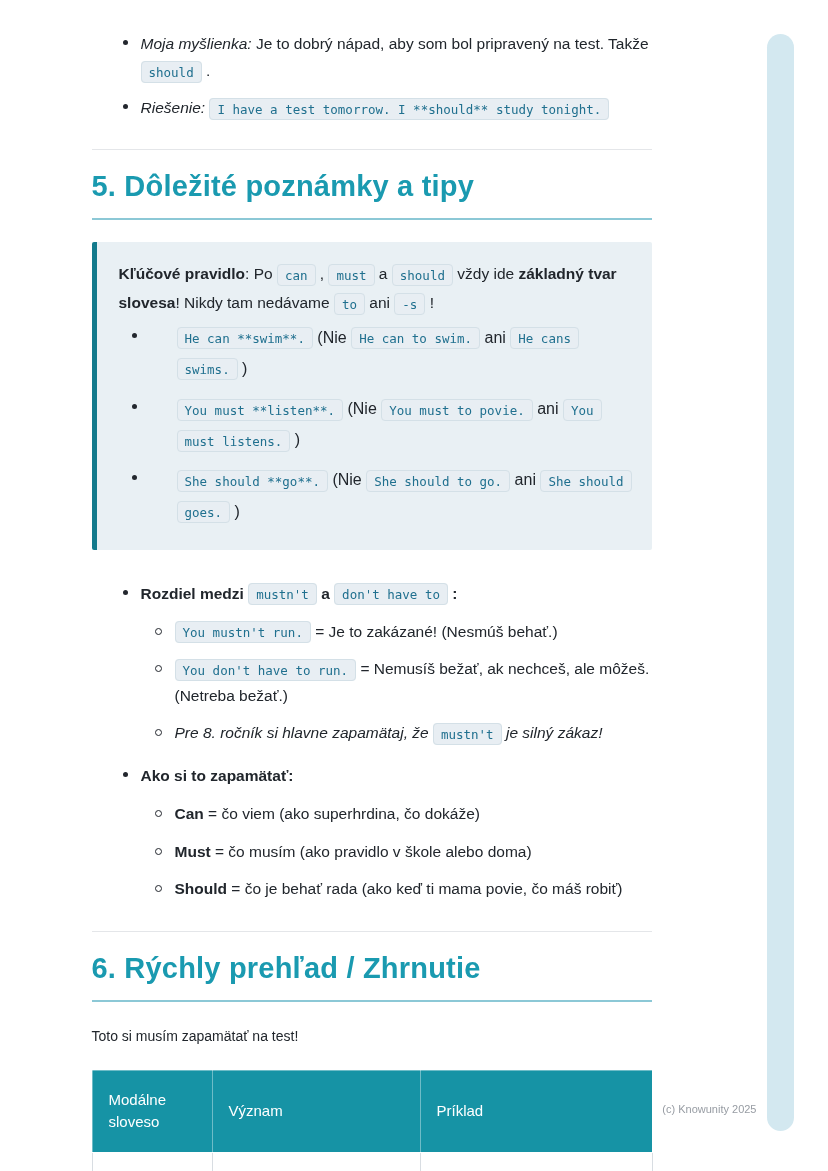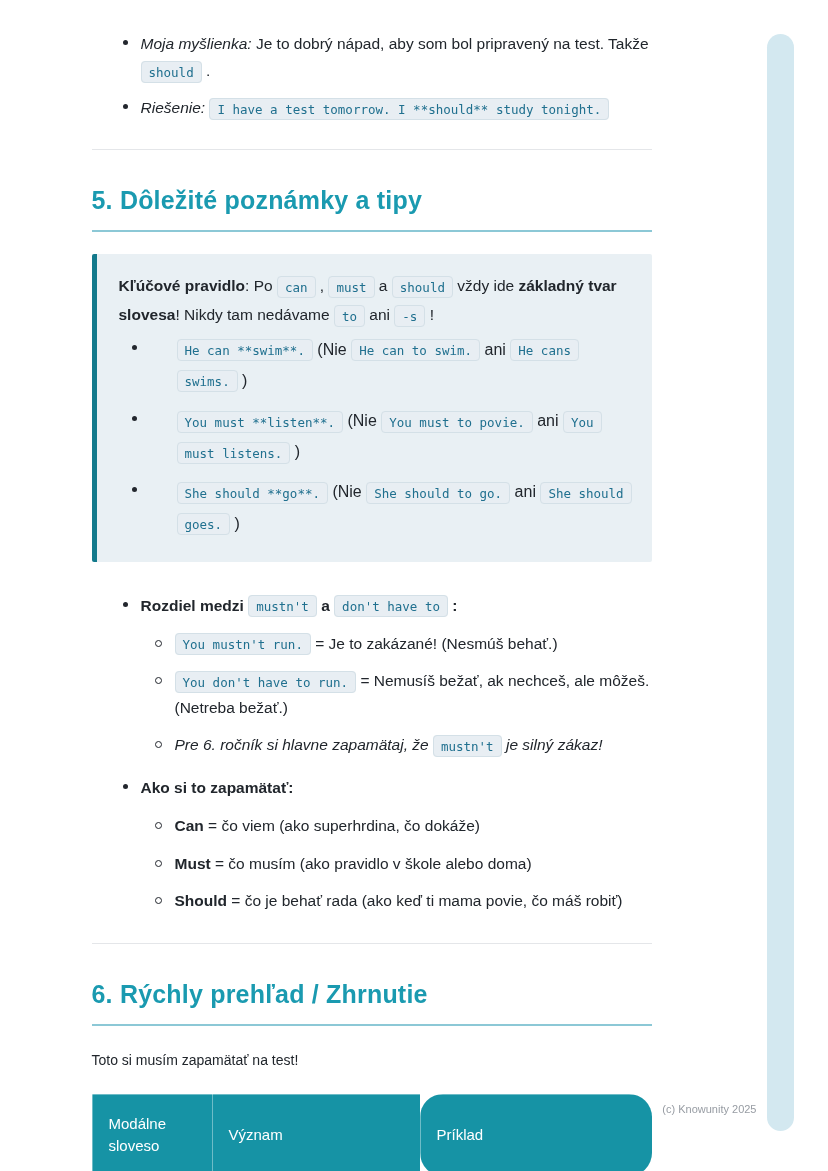--- a/index.html
+++ b/index.html
@@ -47,23 +47,23 @@
     border:1px solid var(--chip-border);
     border-radius:4px;
     padding:2.5px 7px;
     -webkit-box-decoration-break:clone;
     box-decoration-break:clone;
   }
 
   .divider{border:none;border-top:1px solid var(--divider);margin-top:28px;}
 
   .section-heading{
-    margin-top:36px;
+    margin-top:20px;
     color:var(--accent);
-    font-size:25px;
+    font-size:29px;
     font-weight:700;
     letter-spacing:0.2px;
     padding-bottom:15px;
     border-bottom:2px solid var(--heading-rule);
   }
 
   .callout{
     margin-top:22px;
     background:var(--callout-bg);
     border-left:5px solid var(--accent-dark);
@@ -85,21 +85,21 @@
     font-weight:500;
     text-align:left;
     vertical-align:middle;
     padding:16px 16px;
     height:82px;
     border:1px solid rgba(255,255,255,0.38);
     line-height:1.45;
   }
   .summary-table th:nth-child(1){width:120px;}
   .summary-table th:nth-child(2){width:208px;}
-  .summary-table th:nth-child(3){width:232px;border-radius:23px;}
+  .summary-table th:nth-child(3){width:232px;}
   .summary-table td{
     height:60px;
     border:1px solid var(--row-border);
     background:#fff;
   }
 
   .scrollbar{
     position:absolute;
     left:747px;top:34px;
     width:27px;height:1097px;
@@ -153,21 +153,21 @@
         <li>
           <div class="li-line"><span class="seg bold">Rozdiel medzi</span><span class="seg plain"> </span><code class="chip">mustn't</code><span class="seg plain"> </span><span class="seg bold">a</span><span class="seg plain"> </span><code class="chip">don't have to</code><span class="seg plain"> </span><span class="seg bold">:</span></div>
           <ul class="sub-list">
             <li>
               <div class="li-line"><code class="chip">You mustn't run.</code><span class="seg plain"> = Je to zakázané! (Nesmúš behať.)</span></div>
             </li>
             <li>
               <div class="li-line"><code class="chip">You don't have to run.</code><span class="seg plain"> = Nemusíš bežať, ak nechceš, ale môžeš. (Netreba bežať.)</span></div>
             </li>
             <li>
-              <div class="li-line"><span class="seg italic">Pre 6. ročník si hlavne zapamätaj, že </span><code class="chip">mustn't</code><span class="seg italic"> je silný zákaz!</span></div>
+              <div class="li-line"><span class="seg italic">Pre 8. ročník si hlavne zapamätaj, že </span><code class="chip">mustn't</code><span class="seg italic"> je silný zákaz!</span></div>
             </li>
           </ul>
         </li>
         <li>
           <div class="li-line"><span class="seg bold">Ako si to zapamätať:</span></div>
           <ul class="sub-list">
             <li>
               <div class="li-line"><span class="seg bold">Can</span><span class="seg plain"> = čo viem (ako superhrdina, čo dokáže)</span></div>
             </li>
             <li>

